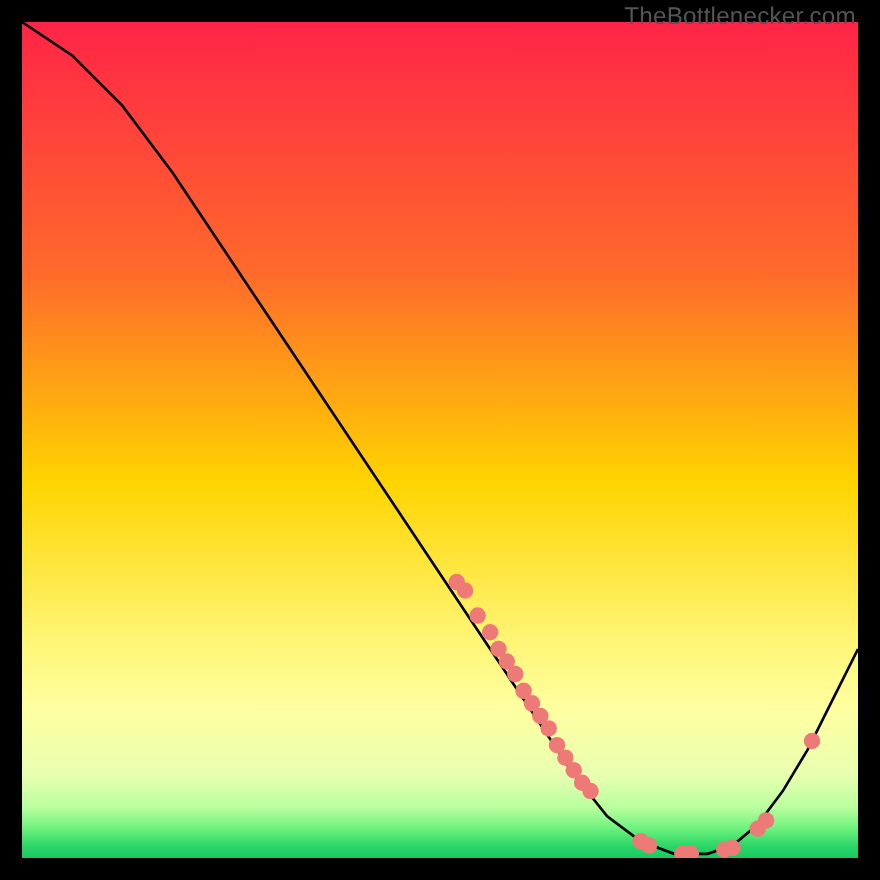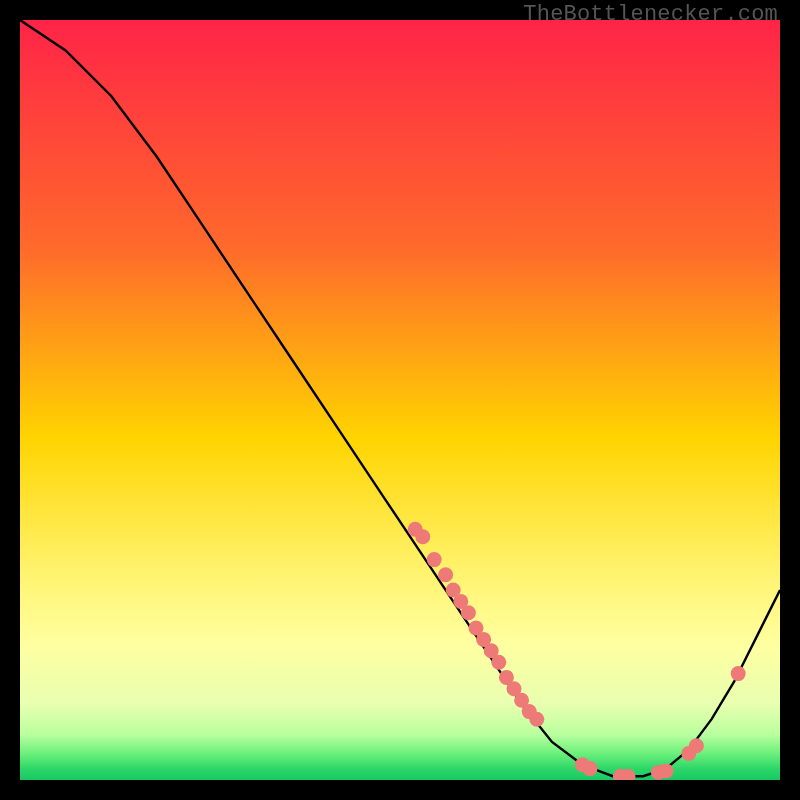--- a/index.html
+++ b/index.html
@@ -27,21 +27,20 @@
     height: 760px;
   }
   .watermark {
     position: absolute;
     top: 2px;
     right: 22px;
     color: #555;
     font-size: 22px;
     font-weight: 500;
     letter-spacing: 0.2px;
-    font-family: Liberation Mono, monospace;
   }
   svg { display: block; }
 </style>
 </head>
 <body>
 
 <div class="frame">
   <svg class="plot" viewBox="0 0 760 760">
     <defs>
       <linearGradient id="bg-grad" x1="0" y1="0" x2="0" y2="1">

